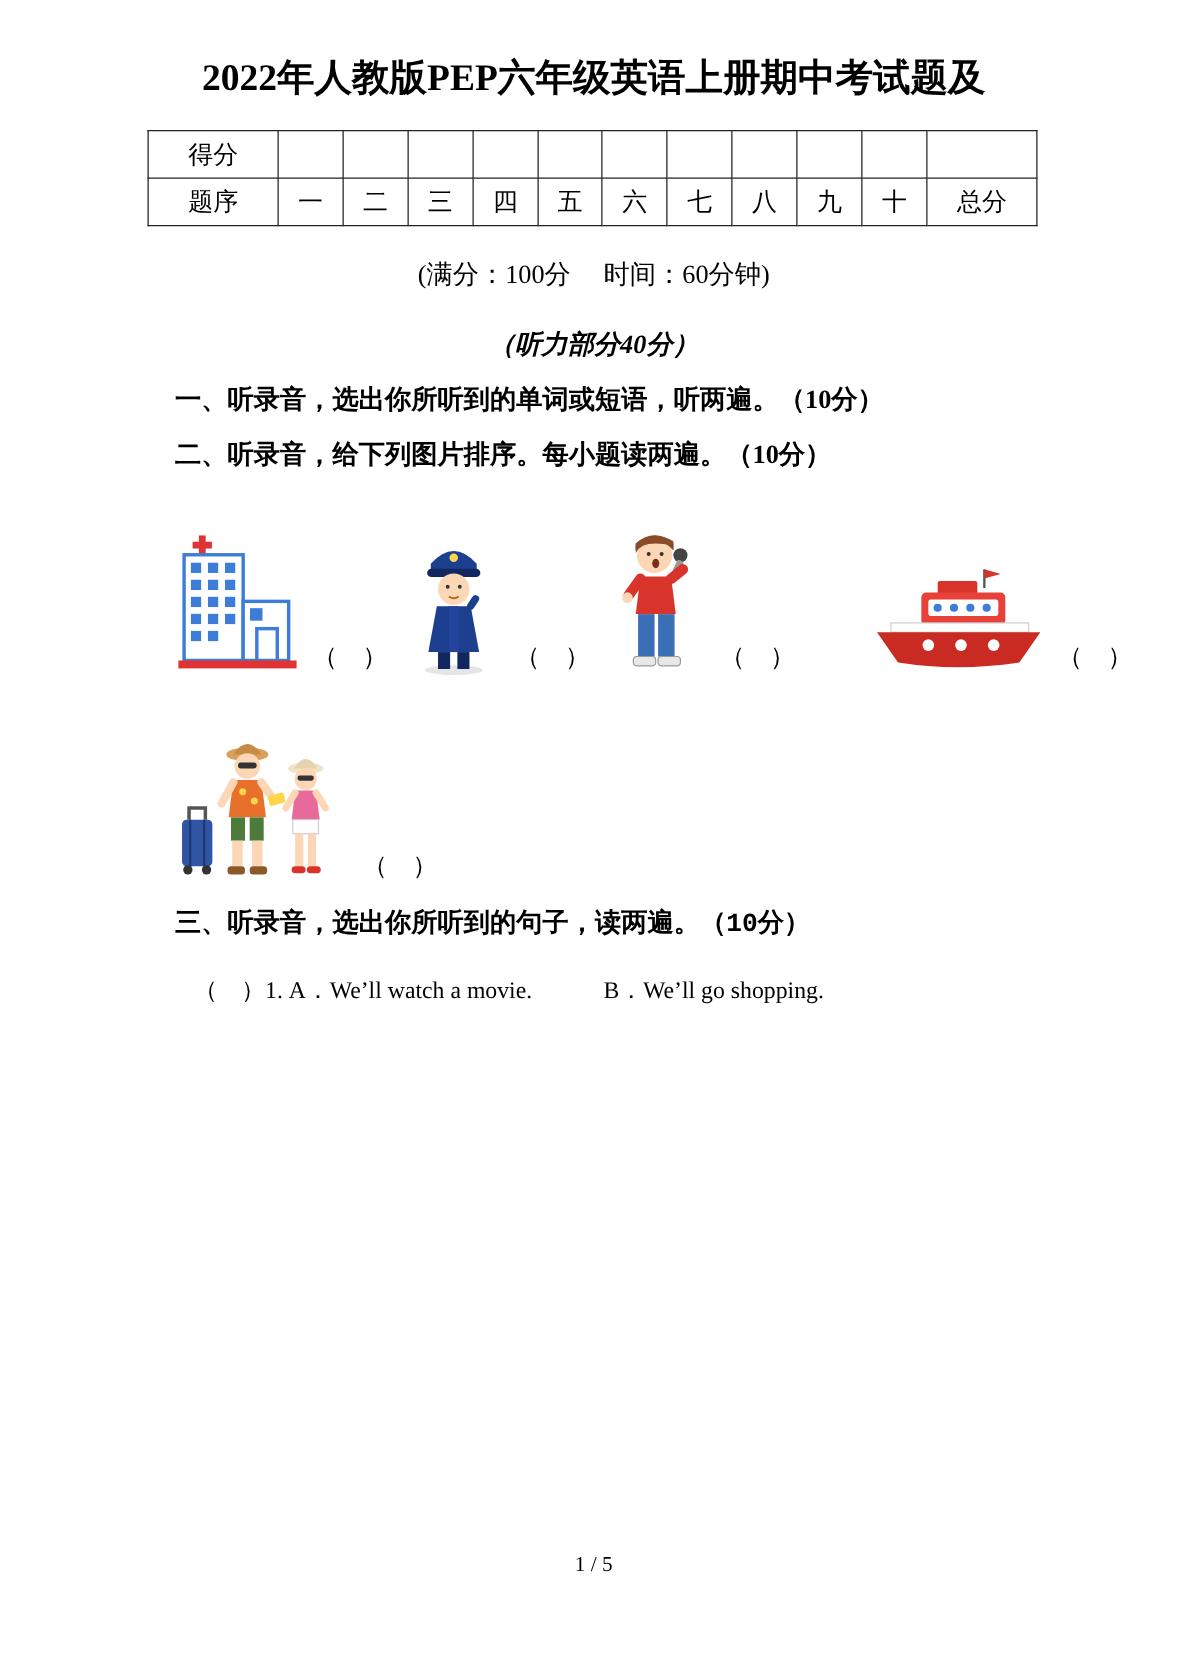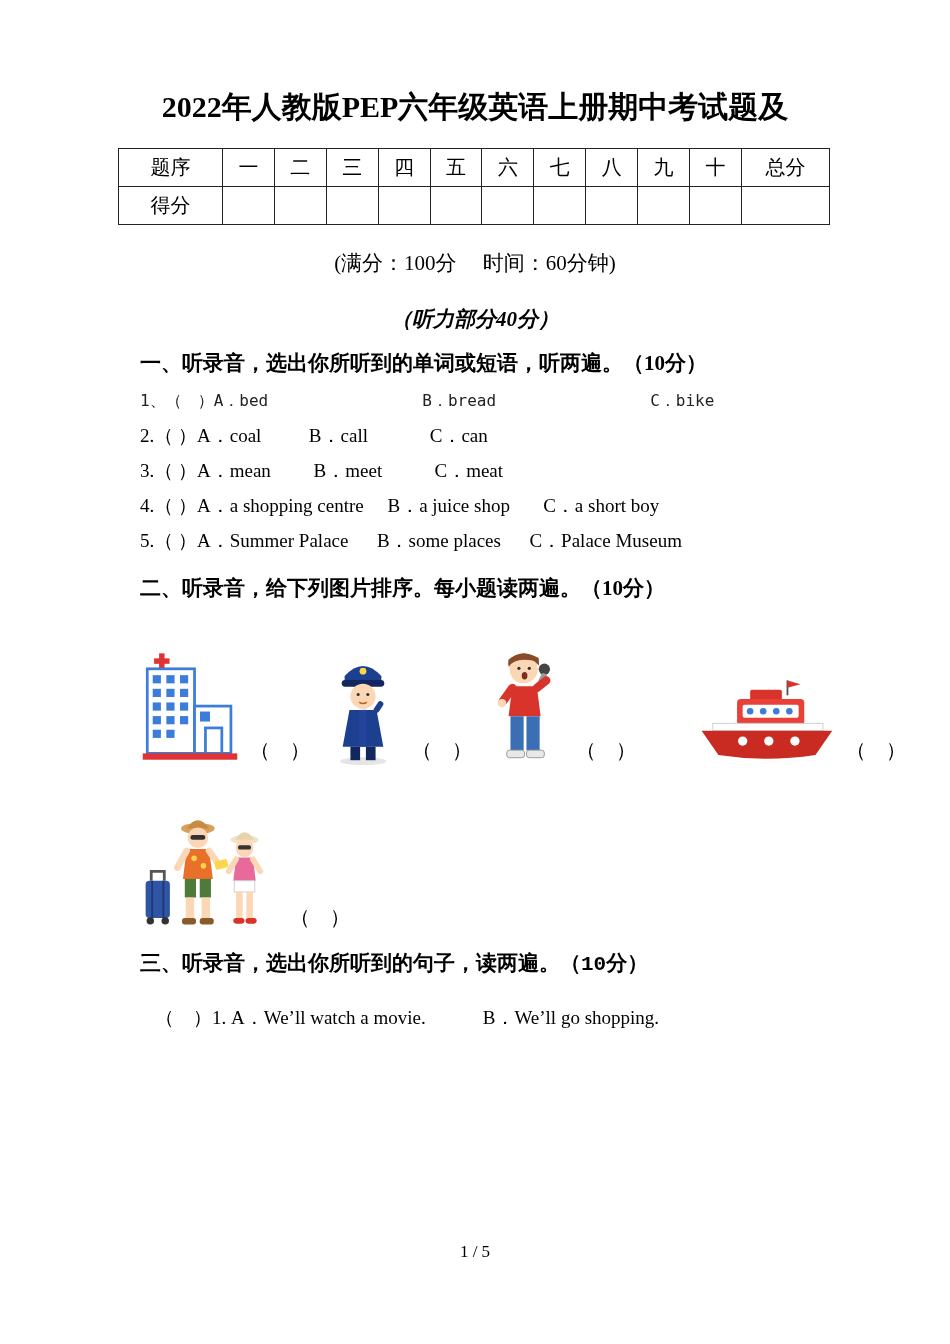--- a/index.html
+++ b/index.html
@@ -1,17 +1,17 @@
 <!DOCTYPE html>
 <html><head>
 <meta charset="utf-8">
 <style>
   * { margin:0; padding:0; box-sizing:border-box; }
   body { background:#fff; font-family:"Liberation Serif", serif; color:#000; }
-  .page { position:relative; width:950px; height:1344px; margin:0 auto; background:#fff; overflow:hidden; padding-top:92px; }
+  .page { position:relative; width:950px; height:1344px; margin:0 auto; background:#fff; overflow:hidden; padding-top:48px; }
 
   .title { text-align:center; font-weight:bold; font-size:30px; line-height:1; }
   .title .t-line { display:block; }
   .title .t-line + .t-line { margin-top:48px; }
 
   .score-table { border-collapse:collapse; margin:26px 0 0 118px; width:712px; table-layout:fixed; }
   .score-table td { border:1.5px solid #222; height:38px; text-align:center; font-size:20px; }
   .score-table td.first { width:104px; }
   .score-table td.last { width:88px; }
 
@@ -38,61 +38,54 @@
 
 <div class="page">
 
   <div class="title">
     <span class="t-line">2022年人教版PEP六年级英语上册期中考试题及</span>
   </div>
 
   <table class="score-table">
     <tbody>
         <tr>
+      <td class="first">得分</td>
+      <td></td>
+      <td></td>
+      <td></td>
+      <td></td>
+      <td></td>
+      <td></td>
+      <td></td>
+      <td></td>
+      <td></td>
+      <td></td>
+      <td class="last"></td>
+    </tr>
+    <tr>
       <td class="first">题序</td>
       <td>一</td>
       <td>二</td>
       <td>三</td>
       <td>四</td>
       <td>五</td>
       <td>六</td>
       <td>七</td>
       <td>八</td>
       <td>九</td>
       <td>十</td>
       <td class="last">总分</td>
     </tr>
-    <tr>
-      <td class="first">得分</td>
-      <td></td>
-      <td></td>
-      <td></td>
-      <td></td>
-      <td></td>
-      <td></td>
-      <td></td>
-      <td></td>
-      <td></td>
-      <td></td>
-      <td class="last"></td>
-    </tr>
   </tbody>
     </table>
 
   <div class="exam-info">(满分：100分　 时间：60分钟)</div>
   <div class="listening-part">（听力部分40分）</div>
 
   <div class="section-title">一、听录音，选出你所听到的单词或短语，听两遍。（10分）</div>
-  <div class="items">
-    <div class="item mono">1、（　）A．bed                B．bread                C．bike</div>
-    <div class="item">2.（ ）A．coal          B．call             C．can</div>
-    <div class="item">3.（ ）A．mean         B．meet           C．meat</div>
-    <div class="item">4.（ ）A．a shopping centre     B．a juice shop       C．a short boy</div>
-    <div class="item">5.（ ）A．Summer Palace      B．some places      C．Palace Museum</div>
-  </div>
 
   <div class="section-title">二、听录音，给下列图片排序。每小题读两遍。（10分）</div>
 
   <div class="pic-row">
 
     <svg class="pic" width="100" height="118" viewBox="0 0 110 122">
       <rect x="21" y="2" width="6" height="17" fill="#e03434"></rect>
       <rect x="15.5" y="7.5" width="17" height="6" fill="#e03434"></rect>
       <rect x="8" y="19" width="52" height="93" fill="#fff" stroke="#3b7dd8" stroke-width="3"></rect>
       <g fill="#3b7dd8">

